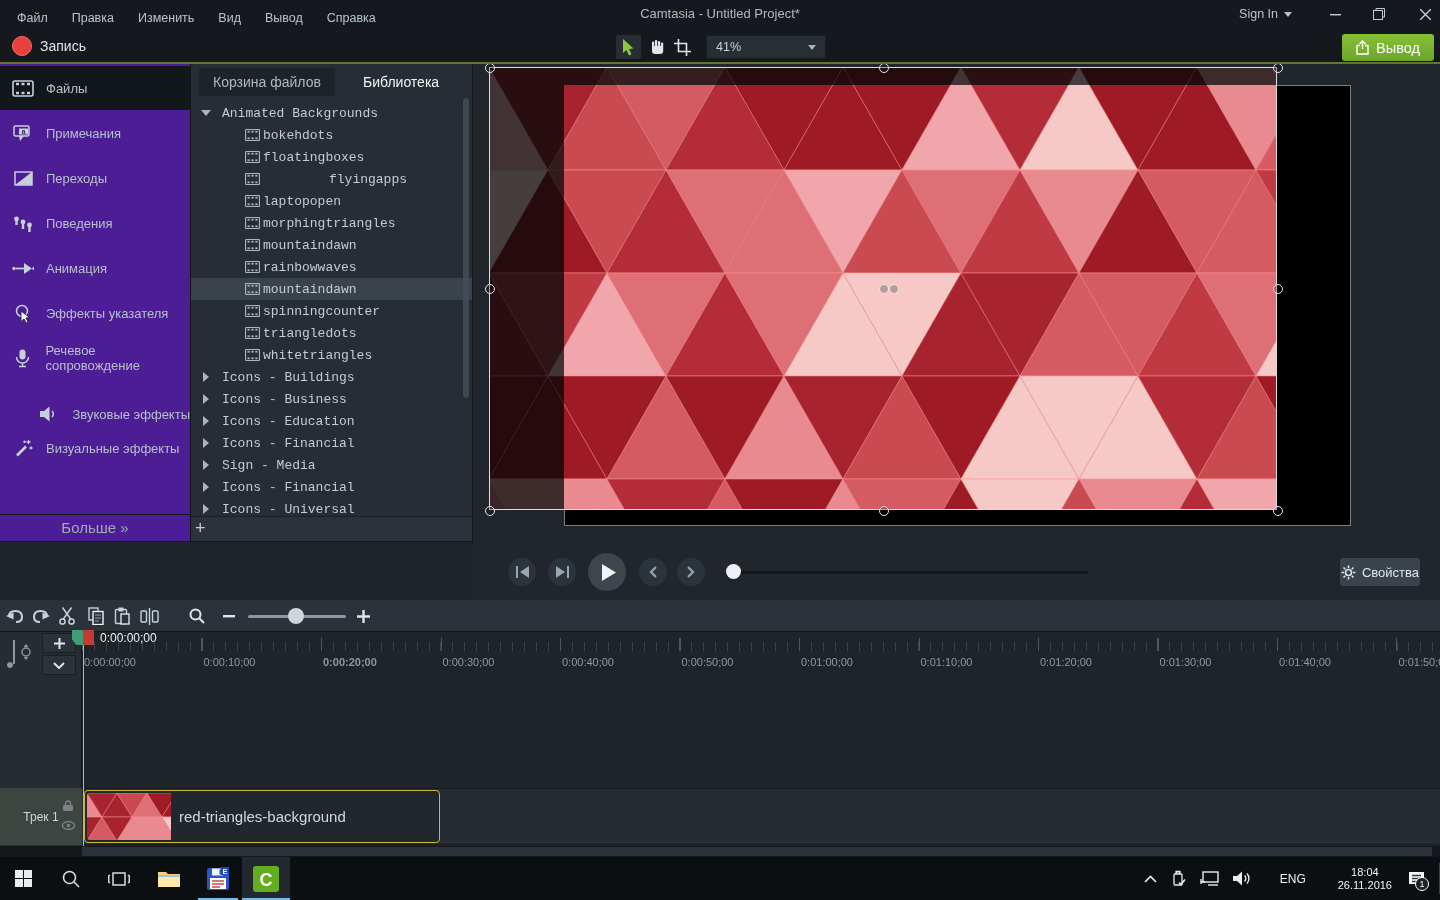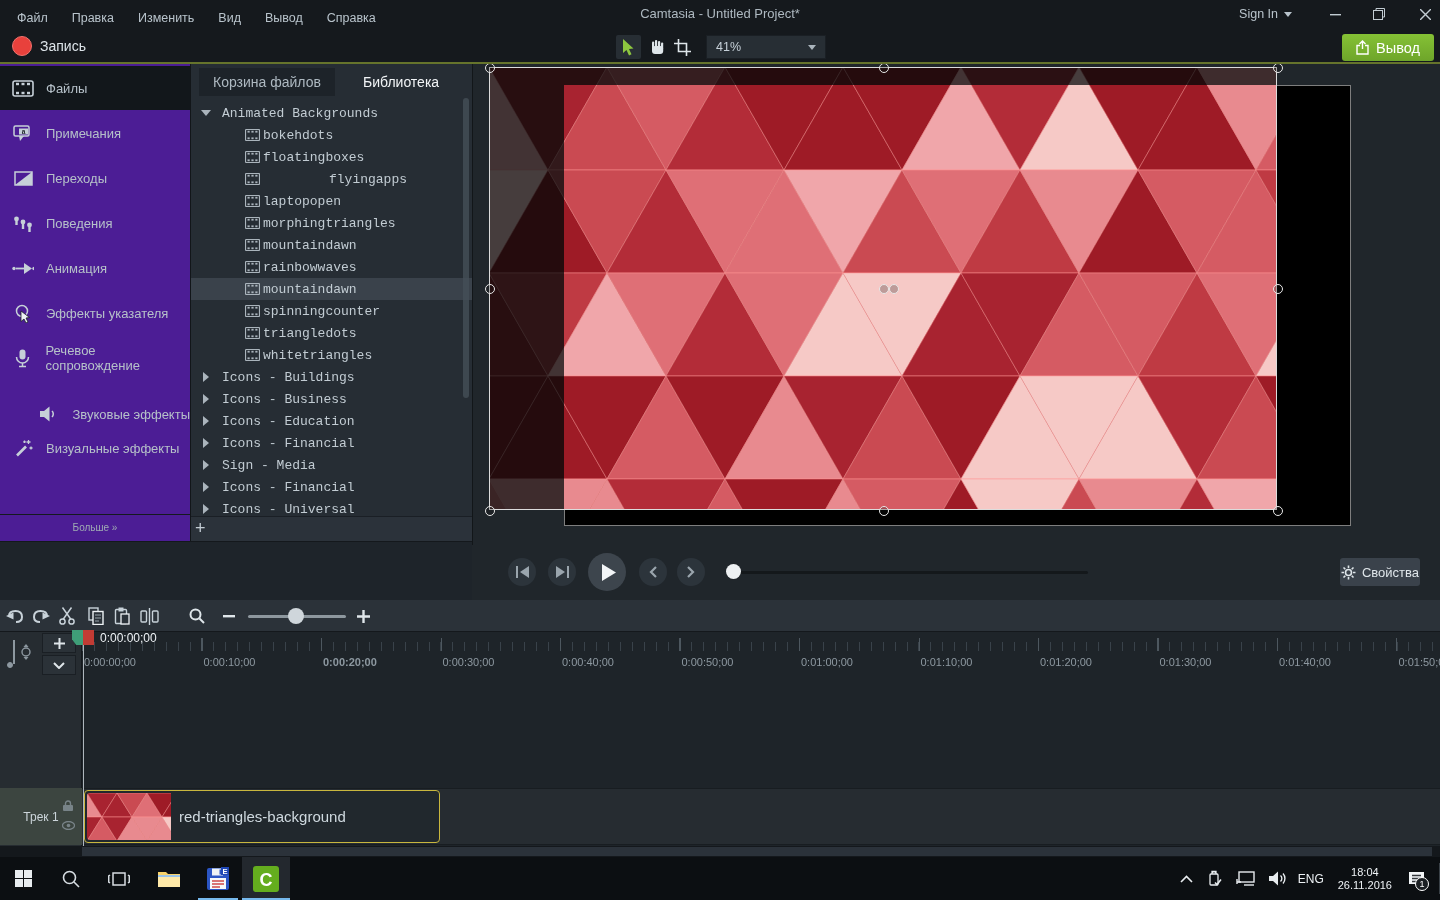--- a/index.html
+++ b/index.html
@@ -22,21 +22,21 @@
   .ctool{top:7px;width:25px;height:24px;display:flex;align-items:center;justify-content:center;border-radius:2px;}
   .ctool.sel{background:#272e34;}
   #zoomdd{left:706px;top:7px;width:120px;height:24px;background:#272e34;border:1px solid #1a1f24;display:flex;align-items:center;justify-content:space-between;padding:0 9px;box-sizing:border-box;font-size:12.5px;color:#c6d0d8;}
   #zoomdd .caret{width:0;height:0;border-left:4px solid transparent;border-right:4px solid transparent;border-top:5px solid #aab4bc;}
   #exportbtn{right:6px;top:6px;width:92px;height:27px;background:linear-gradient(#85c135,#6ea52a);border-radius:3px;display:flex;align-items:center;justify-content:center;gap:7px;color:#fff;font-size:14.5px;}
   
   #sidebar{left:0;top:64px;width:190px;height:477px;background:#4c1d95;}
   .side-item{position:absolute;left:0;width:190px;height:44px;display:flex;align-items:center;gap:12px;padding-left:12px;box-sizing:border-box;font-size:13px;color:#b6c1c9;}
   .side-item.sel{background:#12171b;}
   .side-item .ic{width:22px;display:flex;justify-content:center;}
-  #side-more{position:absolute;left:0;bottom:0;width:190px;height:26px;text-align:center;font-size:10px;color:#9fabb3;line-height:26px;border-top:1px solid #141a1e;}
+  #side-more{position:absolute;left:0;bottom:0;width:190px;height:26px;text-align:center;font-size:15px;color:#9fabb3;line-height:26px;border-top:1px solid #141a1e;}
   
   #library{left:190px;top:64px;width:282px;height:477px;background:#262d34;border-left:1px solid #121619;box-sizing:border-box;}
   .lib-tab{position:absolute;top:4px;height:28px;line-height:28px;font-size:14px;padding:0 14px;}
   .lib-tab.inactive{background:#1d2329;color:#aeb9c1;}
   .lib-tab.active{color:#f2f5f7;}
   #tree{position:absolute;left:0;top:38px;width:282px;}
   .tree-row{position:absolute;left:0;width:282px;height:22px;display:flex;align-items:center;font-size:13px;color:#c2ccd3;font-family:Liberation Mono, monospace;}
   .tree-row.sel{background:#3a424b;}
   .chev{width:0;height:0;position:absolute;}
   .chev.exp{border-left:5px solid transparent;border-right:5px solid transparent;border-top:6px solid #aab4bc;left:10px;top:8px;}
@@ -91,21 +91,21 @@
   #hscroll{left:0;top:246px;width:1440px;height:11px;background:#14181c;}
   #hscroll .bar{position:absolute;left:82px;top:1px;width:1350px;height:9px;background:#2b323a;}
   
   #taskbar{left:0;top:857px;width:1440px;height:43px;background:#0c0f12;}
   .tb-btn{position:absolute;top:0;height:43px;display:flex;align-items:center;justify-content:center;}
   #tb-camtasia{background:#23282e;}
   .runline{position:absolute;top:41px;height:2px;background:#76b9ed;}
   #tray{position:absolute;right:0;top:0;height:43px;display:flex;align-items:center;}
   .tray-ic{margin:0 7px;display:flex;align-items:center;justify-content:center;}
   #clock{text-align:center;font-size:11px;line-height:13px;color:#eef2f5;margin:0 10px;}
-  #eng{font-size:12px;color:#eef2f5;margin:0 4px;}
+  #eng{font-size:12px;color:#eef2f5;margin:0 22px;}
   #notif{position:relative;margin:0 14px 0 6px;}
   #notif .badge{position:absolute;left:7px;top:6px;width:14px;height:14px;border-radius:50%;background:#1b1f23;border:1.5px solid #fff;color:#fff;font-size:9px;display:flex;align-items:center;justify-content:center;box-sizing:border-box;}
   #showdesk{position:absolute;right:0;top:6px;width:1px;height:31px;background:#3a4147;}
 </style>
 </head>
 <body>
 
 <div class="abs" id="titlebar">
   <div class="abs" id="win-title">Camtasia - Untitled Project*</div>
   <div class="abs" id="menu">

